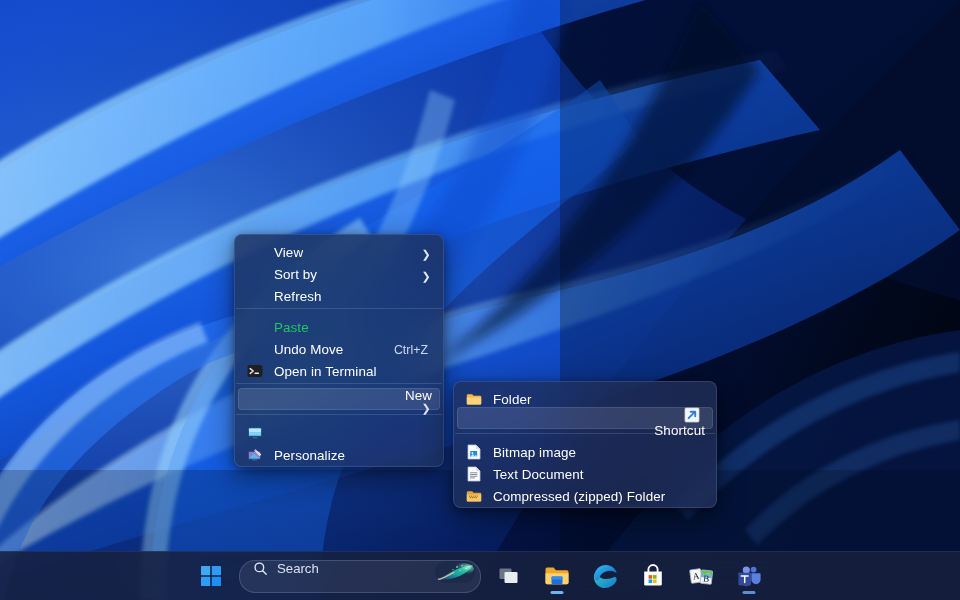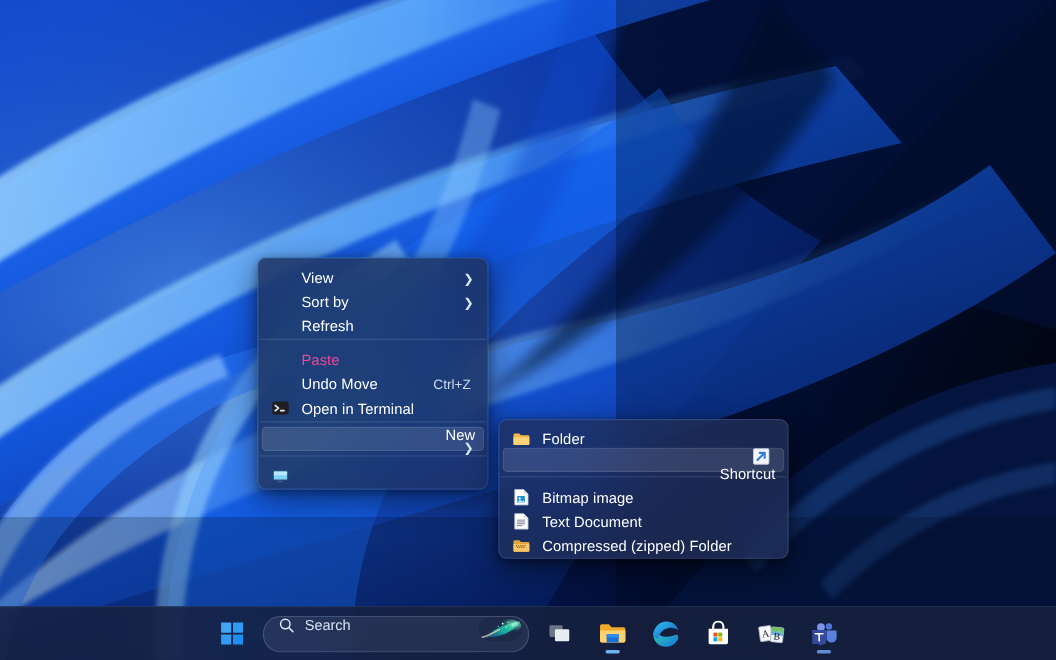--- a/index.html
+++ b/index.html
@@ -38,21 +38,21 @@
 
   .mi{
     position:relative;display:flex;align-items:flex-end;
     height:22px;margin:0 3px;padding:0 8px 0 0;
     border-radius:4px;cursor:default;white-space:nowrap;
   }
   .mi .ico{width:26px;min-width:26px;height:16px;display:flex;align-items:center;justify-content:center;margin-left:4px;}
   .mi .lbl{flex:1;padding-left:6px;letter-spacing:.1px;}
   .mi .acc{color:#cfd9ef;font-size:12.4px;padding-right:4px;}
   .mi .chev{width:12px;text-align:center;color:#dfe6f6;font-size:11px;line-height:1;}
-  .mi.disabled .lbl{color:#ec4899;}
+  .mi.disabled .lbl{color:#22c55e;}
   .mi.sel{background:rgba(255,255,255,0.115);box-shadow:inset 0 0 0 1px rgba(255,255,255,0.10);flex-direction:column;}
   .sep{height:1px;background:rgba(255,255,255,0.13);margin:4px 1px;}
 
   .mi .ico svg{display:block;}
 
   
   #taskbar{
     position:absolute;left:0;right:0;bottom:0;height:48px;
     background:rgba(23,33,60,0.86);
     backdrop-filter:blur(34px) saturate(140%);
@@ -223,20 +223,33 @@
       <span class="ico">
         <svg width="16" height="16" viewBox="0 0 16 16">
           <rect x="1" y="2.6" width="14" height="9.2" rx="1.2" fill="#2b4f7e"></rect>
           <rect x="2" y="3.6" width="12" height="7.2" rx="0.6" fill="#7fd3f7"></rect>
           <rect x="2" y="3.6" width="12" height="3.4" rx="0.6" fill="#b6e7fb"></rect>
           <rect x="5.6" y="12" width="4.8" height="1.5" rx="0.5" fill="#3a5f90"></rect>
         </svg>
       </span>
     </div>
 
+    <div class="mi">
+      <span class="ico">
+        <svg width="16" height="16" viewBox="0 0 16 16">
+          <rect x="1" y="4" width="13" height="8.4" rx="1.1" fill="#2b4f7e"></rect>
+          <rect x="2" y="5" width="11" height="6.4" rx="0.5" fill="#8f7ad6"></rect>
+          <path d="M2 11.4 L7 6.4 L13 11.4 Z" fill="#59b7e8"></path>
+          <path d="M8.5 2.2 L14.4 7.6 L12.6 9.2 L7 3.6 Z" fill="#d8dce6"></path>
+          <path d="M8.1 1.8 L9.6 3.2 L7.6 4.0 Z" fill="#8c93a5"></path>
+          <rect x="5" y="12.1" width="5" height="1.4" rx="0.5" fill="#3a5f90"></rect>
+        </svg>
+      </span>
+      <span class="lbl">Personalize</span>
+    </div>
   </div>
 
   <div id="ctx-sub" class="ctx">
 
     <div class="mi">
       <span class="ico">
         <svg width="16" height="15" viewBox="0 0 16 15">
           <path d="M0.8 3.2 A1 1 0 0 1 1.8 2.2 H6.2 L7.6 3.7 H14.2 A1 1 0 0 1 15.2 4.7 V11.6 A1 1 0 0 1 14.2 12.6 H1.8 A1 1 0 0 1 0.8 11.6 Z" fill="#f3b947"></path>
           <path d="M0.8 5.6 H15.2 V11.6 A1 1 0 0 1 14.2 12.6 H1.8 A1 1 0 0 1 0.8 11.6 Z" fill="#ffd277"></path>
         </svg>

